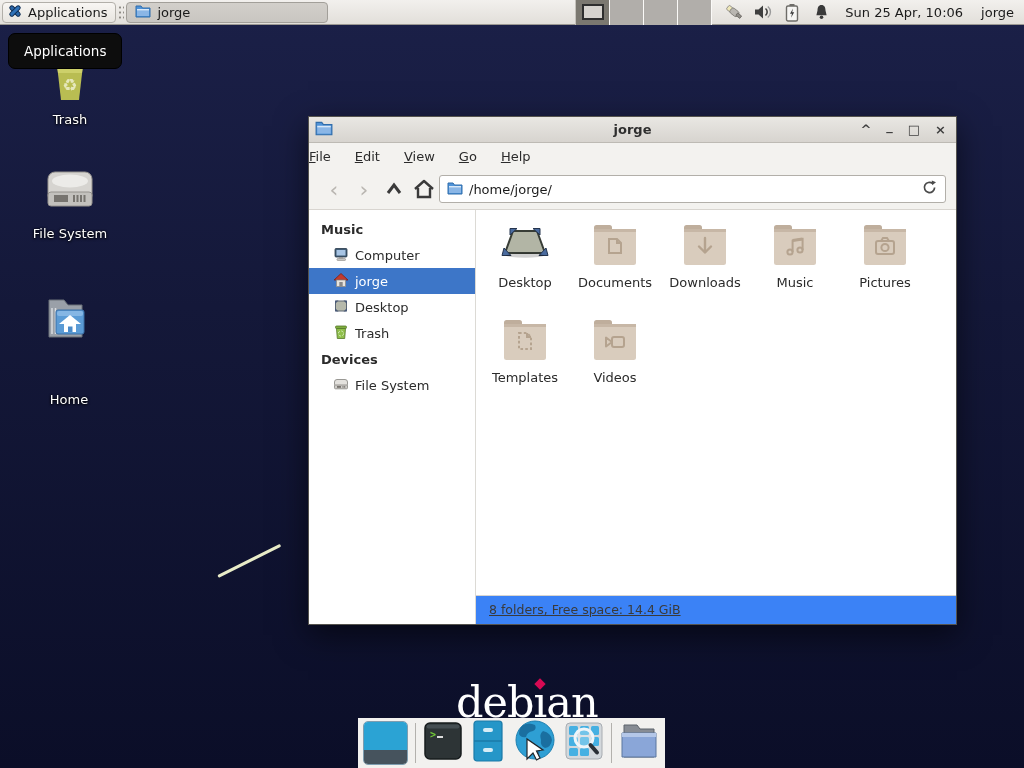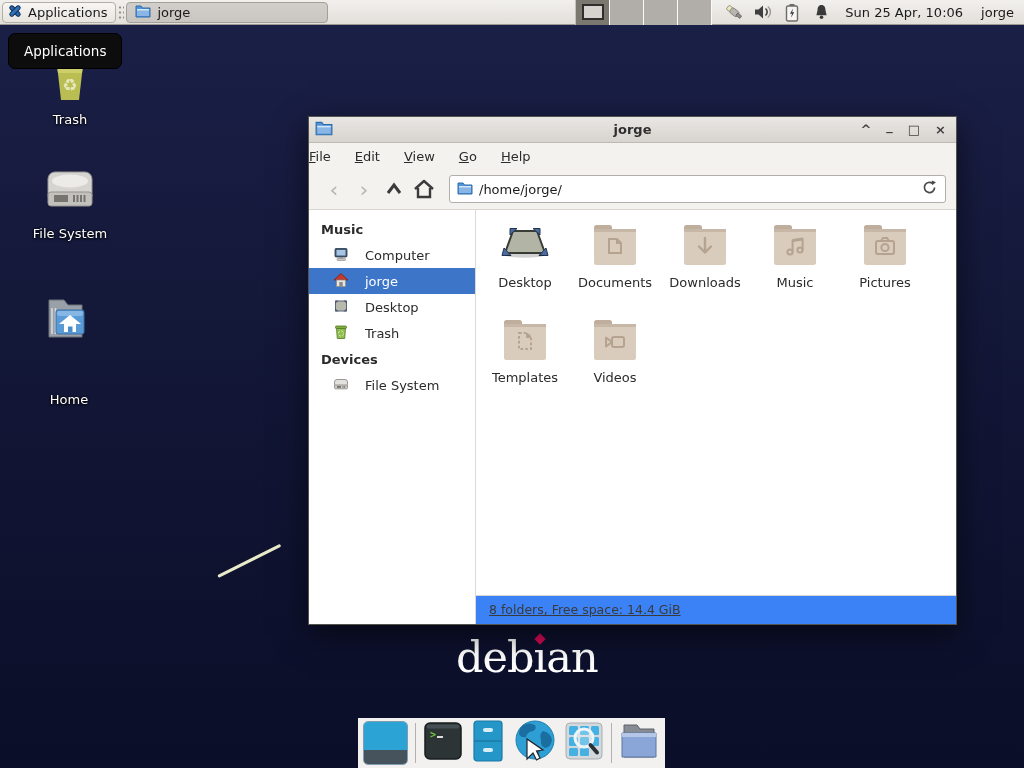--- a/index.html
+++ b/index.html
@@ -42,21 +42,21 @@
   .dicon .dlabel { margin-top:4px; color:#fff; font-size:13px; text-shadow:0 1px 3px #000,0 0 2px #000; }
   .dicon-trash { left:18px; top:54px; }
   .dicon-fs { left:18px; top:164px; }
   .dicon-home { left:17px; top:294px;gap:42px; }
 
   .artifact-line { position:absolute; left:218px; top:575px; width:70px; height:3px;
                    background:#e9ecc8; border-radius:2px; transform:rotate(-26.6deg);
                    transform-origin:left center; }
 
   
-  .wordmark { position:absolute; left:456px; top:632px; color:#fff;
+  .wordmark { position:absolute; left:456px; top:677px; color:#fff;
               font-family:"DejaVu Serif","Liberation Serif",serif;
               font-size:43px; letter-spacing:-1px; }
   .wordmark .iwrap { position:relative; }
   .wordmark .diamond { position:absolute; left:2px; top:3px; width:8px; height:8px;
                        background:#d70a53; transform:rotate(45deg); }
 
   
   .window { position:absolute; left:308px; top:116px; width:649px; height:509px;
             border:1px solid #55534e; background:#fff; display:flex; flex-direction:column;
             box-shadow:0 10px 30px rgba(0,0,0,.55); }
@@ -70,30 +70,30 @@
   .titlebar .wbtns span { cursor:default; line-height:22px; }
   .titlebar .wbtns .min { line-height:14px; }
   .menubar { height:26px; background:#f3f2ef; display:flex; align-items:center;
              gap:24px; font-size:13px; color:#2b2b2b; }
   .menu-item { display:inline-block; }
   .menu-item::first-letter { text-decoration:underline; }
   .toolbar { height:41px; background:#f3f2ef; border-bottom:1px solid #d8d5d0;
              display:flex; align-items:center; padding:0 10px; }
   .navbtn { width:30px; height:30px; display:flex; align-items:center; justify-content:center; }
   .navbtn.disabled { color:#b9b6b1; font-size:22px; }
-  .path-entry { flex:1; height:28px; margin-left:10px; background:#fff;
+  .path-entry { flex:1; height:28px; background:#fff;
                 border:1px solid #b2afa9; border-radius:3px; display:flex;
                 align-items:center; padding:0 7px; gap:6px; }
   .path-entry input { flex:1; border:none; outline:none; background:transparent;
                       font-family:inherit; font-size:13px; color:#1a1a1a; }
   .win-body { flex:1; display:flex; min-height:0; }
   .sidebar { width:167px; background:#fff; border-right:1px solid #dcdad5;
              padding-top:6px; font-size:13px; color:#2b2b2b; overflow:hidden; }
   .side-header { font-weight:bold; padding:6px 12px 5px; }
-  .side-item { display:flex; align-items:center; gap:16px; height:26px; padding-left:24px; }
+  .side-item { display:flex; align-items:center; gap:6px; height:26px; padding-left:24px; }
   .side-item.selected { background:#3d76c8; color:#fff; }
   .main-pane { flex:1; display:flex; flex-direction:column; background:#fff; min-width:0; }
   .files-grid { flex:1; display:grid; grid-template-columns:repeat(5,90px);
                 grid-auto-rows:95px; padding:12px 0 0 4px; align-content:start; }
   .file-item { display:flex; flex-direction:column; align-items:center; width:90px; }
   .file-item .flabel { margin-top:3px; font-size:13px; color:#2b2b2b; white-space:nowrap; }
   .statusbar { height:29px; background:#3b82f6; border-top:1px solid #d8d5d0;
                font-size:12.5px; color:#3a3a3a; line-height:28px; padding-left:13px;text-decoration:underline; }
 
   

